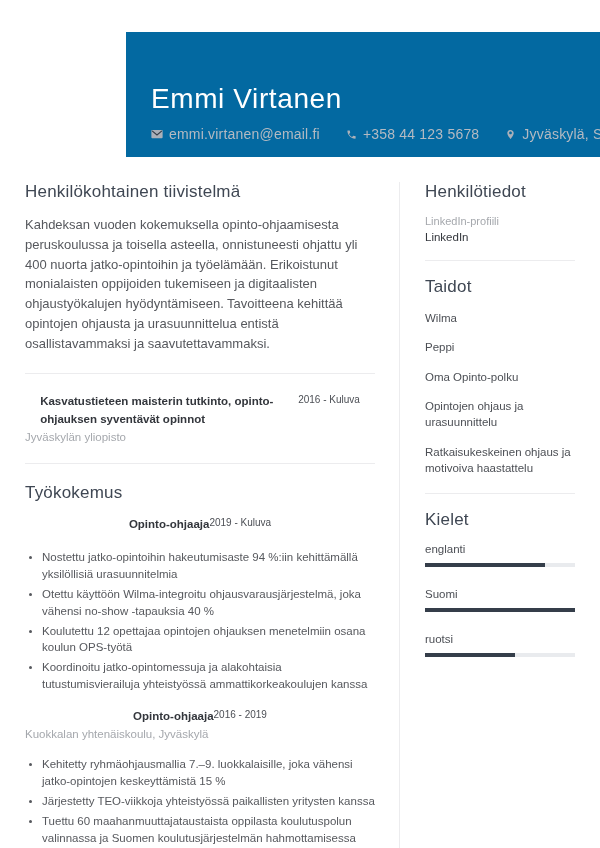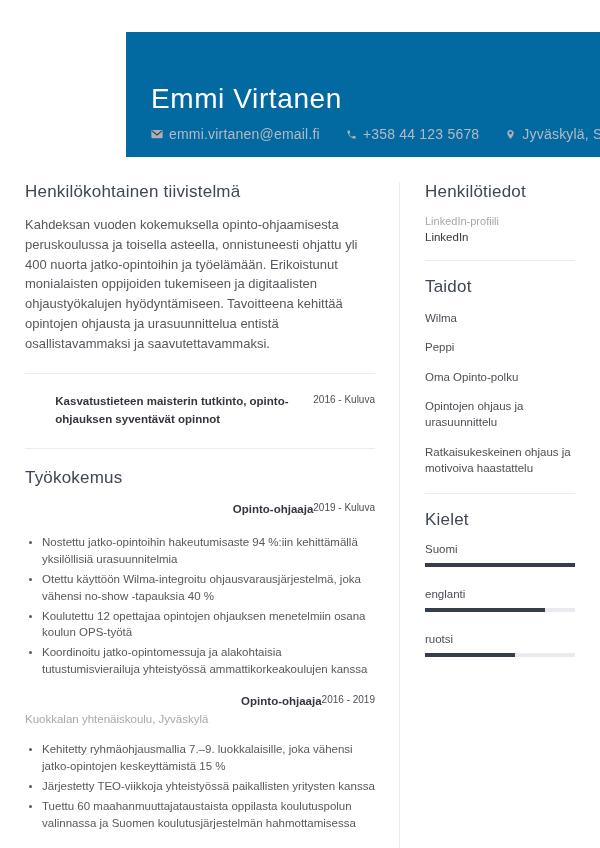--- a/index.html
+++ b/index.html
@@ -24,21 +24,21 @@
   .columns { display:flex; padding:25px 25px 0 25px; height:541px; }
   .left-col { width:350px; flex:none; }
   .v-rule { width:1px; flex:none; background:#ececee; margin-left:24px; height:672px; }
   .right-col { width:150px; flex:none; margin-left:25px; }
   
   h2.sec { font-size:17px; font-weight:500; color:#3f4753; letter-spacing:0.2px; margin-bottom:13px; }
   .h-rule { border:none; border-top:1px solid #ececee; margin:20px 0 19px 0; }
   .h-rule.side { margin:17px 0 16px 0; }
   
   .summary-text { font-size:13px; line-height:1.52; color:#56585d; }
-  .entry-head { display:flex; justify-content:flex-end; align-items:flex-start; }
+  .entry-head { display:flex; justify-content:center; align-items:flex-start; }
   .entry-title { font-weight:700; font-size:11.5px; color:#33363c; line-height:1.5; max-width:258px; }
   .entry-date { font-size:10px; color:#4c4f55; white-space:nowrap; padding-top:1px; }
   .entry-sub { font-size:11.5px; color:#a5a8ad; margin-top:3px; }
   ul.bullets { margin-top:16px; padding-left:17px; }
   ul.bullets li { font-size:11.5px; color:#56585d; line-height:1.47; margin-bottom:3px; }
   ul.bullets li::marker { font-size:10px; color:#56585d; }
   .entry + .entry { margin-top:15px; }
   
   .side-label { font-size:11px; color:#a5a8ad; }
   .side-value { font-size:11.5px; color:#33363c; font-weight:500; margin-top:4px; cursor:pointer; }
@@ -95,20 +95,21 @@
       </section>
 
       <hr class="h-rule">
 
       <section>
         <div class="entry">
           <div class="entry-head">
             <div class="entry-title">Kasvatustieteen maisterin tutkinto, opinto-ohjauksen syventävät opinnot</div>
             <div class="entry-date">2016 - Kuluva</div>
           </div>
+          <div class="entry-sub">Jyväskylän yliopisto</div>
         </div>
       </section>
 
       <hr class="h-rule">
 
       <section>
         <h2 class="sec">Työkokemus</h2>
 
         <div class="entry">
           <div class="entry-head">
@@ -159,30 +160,30 @@
         <div class="skill">Opintojen ohjaus ja urasuunnittelu</div>
         <div class="skill">Ratkaisukeskeinen ohjaus ja motivoiva haastattelu</div>
       </section>
 
       <hr class="h-rule side">
 
       <section>
         <h2 class="sec">Kielet</h2>
 
         <div class="lang-item">
-          <div class="lang-name">Suomi</div>
+          <div class="lang-name">englanti</div>
           <div class="lang-bar">
-            <div class="lang-fill" style="width: 100%;"></div>
+            <div class="lang-fill" style="width: 80%;"></div>
           </div>
         </div>
 
         <div class="lang-item">
-          <div class="lang-name">englanti</div>
+          <div class="lang-name">Suomi</div>
           <div class="lang-bar">
-            <div class="lang-fill" style="width: 80%;"></div>
+            <div class="lang-fill" style="width: 100%;"></div>
           </div>
         </div>
 
         <div class="lang-item">
           <div class="lang-name">ruotsi</div>
           <div class="lang-bar">
             <div class="lang-fill" style="width: 60%;"></div>
           </div>
         </div>
 

